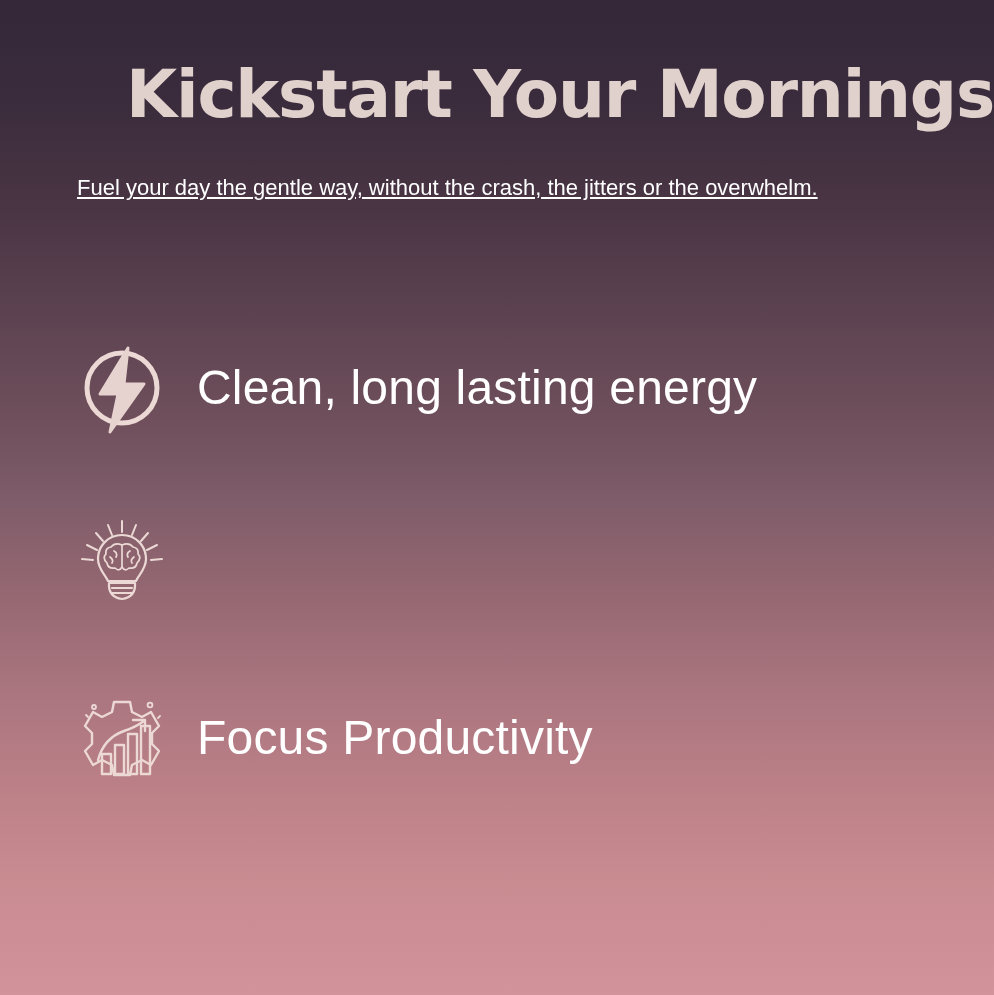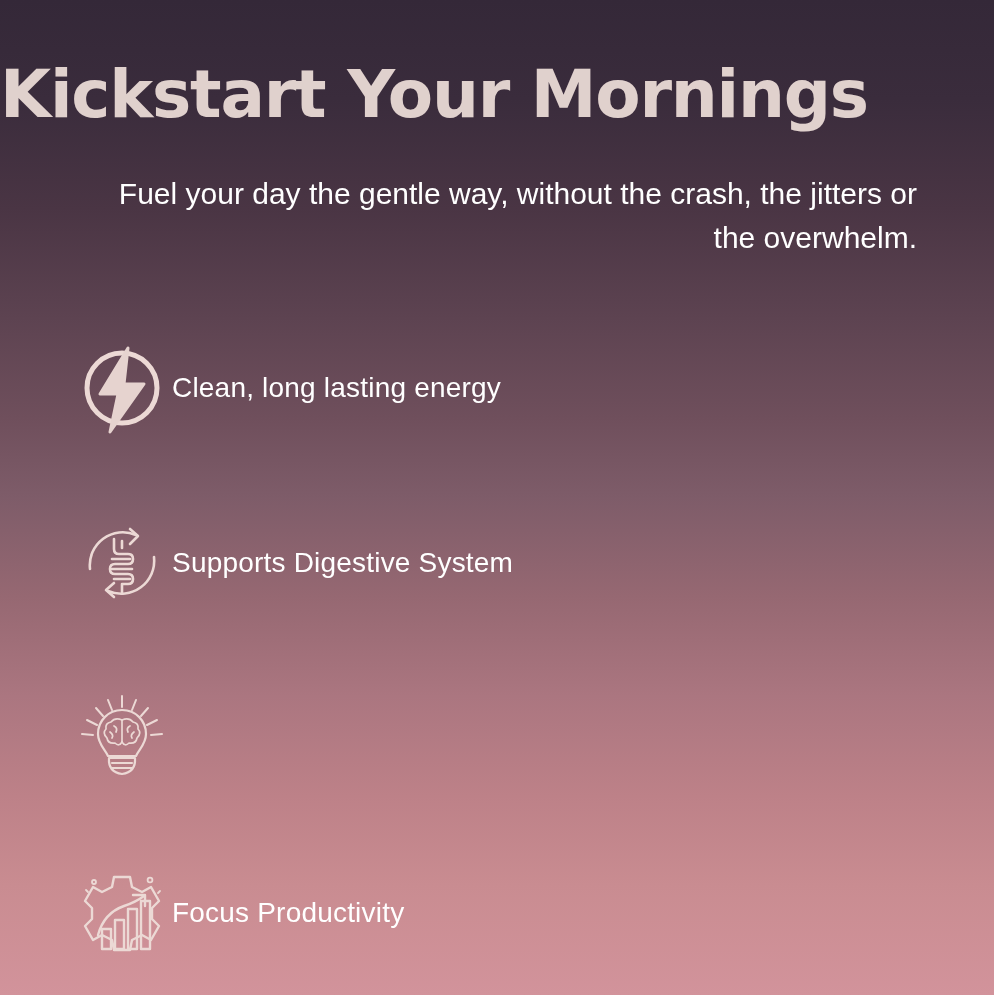--- a/index.html
+++ b/index.html
@@ -36,40 +36,41 @@
     right:0; bottom:0;
     width:440px; height:470px;
     pointer-events:none;
   }
   #mushrooms svg { display:block; width:100%; height:100%; }
 
   
   .headline {
     position:absolute;
     top:62px; left:0; width:994px;
-    text-align:left;
+    text-align:right;
     font-family:"DejaVu Sans", sans-serif;
     font-weight:700;
     font-size:66px;
     letter-spacing:-1.2px;
     color:#e0d1cd;
     line-height:1.0;
     white-space:nowrap;
   }
 
   .subhead {
     position:absolute;
     top:172px; left:77px;
     width:840px;
-    text-align:right;
+    text-align:left;
     font-family:"Liberation Sans", sans-serif;
     font-weight:400;
-    font-size:30px;
+    font-size:22px;
     line-height:1.48;
     color:#ffffff;
+    text-decoration:underline;
   }
 
   
   #features {
     position:absolute;
     top:300px; left:72px;
     width:830px;
   }
   .feature {
     position:relative;
@@ -80,23 +81,24 @@
   .feature .ico {
     width:100px;
     min-width:100px;
     height:100px;
     display:flex;
     align-items:center;
     justify-content:center;
   }
   .feature .ico svg { display:block; overflow:visible; }
   .feature .ftxt {
+    margin-left:25px;
     font-family:"Liberation Sans", sans-serif;
     font-weight:400;
-    font-size:28px;
+    font-size:48px;
     letter-spacing:0.2px;
     color:#ffffff;
     white-space:nowrap;
   }
 </style>
 </head>
 <body>
 
 <div id="poster">
 
@@ -271,38 +273,20 @@
     <div class="feature">
       <span class="ico">
         <svg width="96" height="96" viewBox="0 0 96 96" fill="none">
           <circle cx="48" cy="48" r="35" stroke="#ecd9d5" stroke-width="5"></circle>
           <path d="M54 8 L26 54 L44 54 L36 92 L70 44 L50 44 Z" fill="#e6d3cf" stroke="#e6d3cf" stroke-width="3" stroke-linejoin="round"></path>
         </svg>
       </span>
       <span class="ftxt">Clean, long lasting energy</span>
     </div>
 
-    <div class="feature">
-      <span class="ico">
-        <svg width="96" height="96" viewBox="0 0 96 96" fill="none" stroke="#ecd9d5" stroke-width="2.6" stroke-linecap="round" stroke-linejoin="round">
-
-          <path d="M16 54 A33 33 0 0 1 62 20"></path>
-          <path d="M80 42 A33 33 0 0 1 34 76"></path>
-          <path d="M56 14 L64 21 L56 29"></path>
-          <path d="M40 82 L32 75 L40 68"></path>
-
-          <path d="M40 24 L40 34 Q40 39 45 39 L54 39 Q59 39 59 44 Q59 49 54 49 L41 49 Q36 49 36 54 Q36 59 41 59 L54 59 Q59 59 59 64 Q59 69 54 69 L48 69 L48 78"></path>
-          <path d="M48 26 L48 33"></path>
-          <path d="M38 44 L56 44"></path>
-          <path d="M38 54 L58 54"></path>
-          <path d="M40 64 L56 64"></path>
-        </svg>
-      </span>
-      <span class="ftxt">Supports Digestive System</span>
-    </div>
 
     <div class="feature">
       <span class="ico">
         <svg width="96" height="96" viewBox="0 0 96 96" fill="none" stroke="#ecd9d5" stroke-width="2.2" stroke-linecap="round" stroke-linejoin="round">
 
           <g stroke-width="2">
             <path d="M48 6 L48 17"></path>
             <path d="M34 10 L38 20"></path>
               <path d="M22 18 L29 26"></path>
             <path d="M13 30 L23 35"></path>

